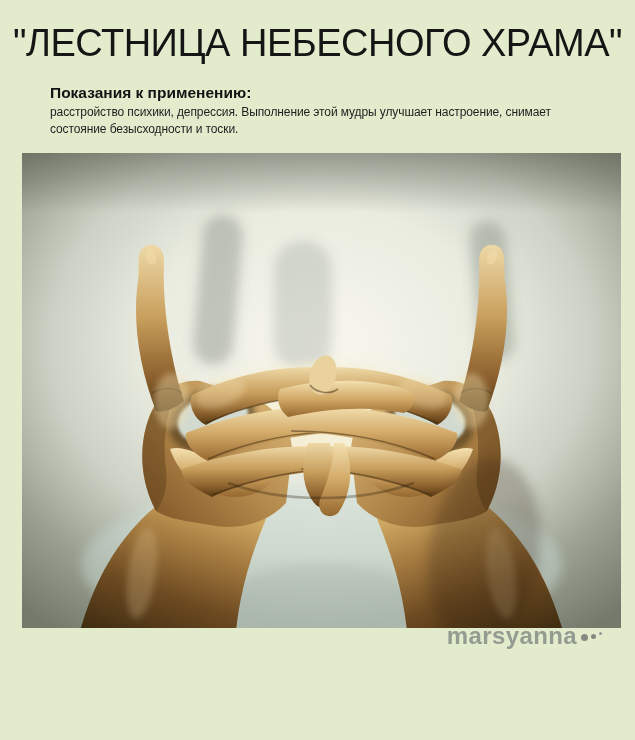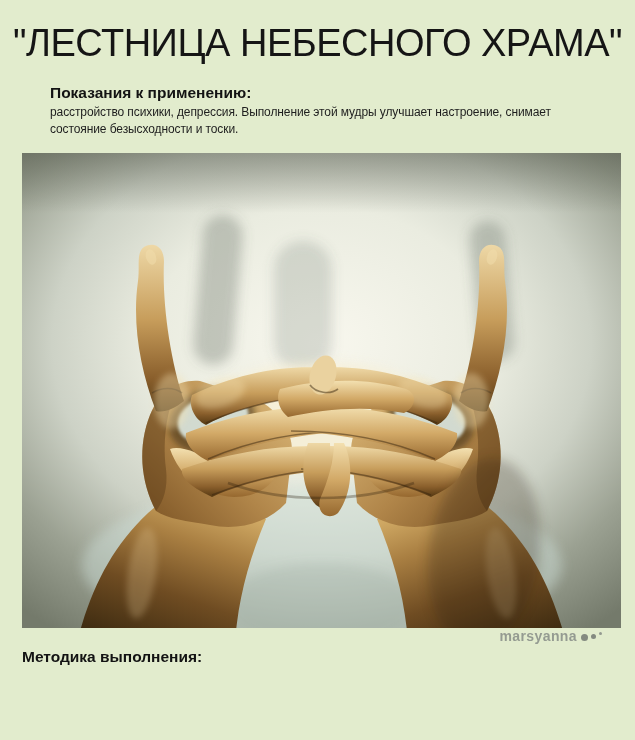--- a/index.html
+++ b/index.html
@@ -15,21 +15,21 @@
   }
   .section{ position:absolute; left:22px; width:600px; color:#1e1e1e; }
   .sec-indications{ top:84px;margin-left:28px; }
   .sec-method{ top:648px; }
   .sec-heading{ font-size:15.5px; font-weight:bold; color:#131313; margin:0 0 3px 0; line-height:17px;}
   .sec-body{ font-size:12px; line-height:16.5px; letter-spacing:-0.1px; white-space:pre-line; margin:0;}
   .photo{ position:absolute; left:22px; top:153px; width:599px; height:475px; display:block; }
   .watermark{
     position:absolute; top:627px; right:33px; height:18px;
     display:flex; align-items:center;
-    color:#8e948c; font-size:14px; font-weight:bold; letter-spacing:0.4px; opacity:.92;
+    color:#8e948c; font-size:24px; font-weight:bold; letter-spacing:0.4px; opacity:.92;
   }
   .wm-dot{ display:inline-block; border-radius:50%; background:#7c827a; }
   .wm-dot.d1{ width:7px; height:7px; margin-left:4px; transform:translateY(1px);}
   .wm-dot.d2{ width:5px; height:5px; margin-left:3px; transform:translateY(0);}
   .wm-dot.d3{ width:3px; height:3px; margin-left:3px; transform:translateY(-3px); background:#8d938b;}
 </style>
 </head>
 <body>
 
 <div class="poster">
@@ -138,16 +138,15 @@
   </svg>
 
   <div class="watermark">
     <span>marsyanna</span>
     <span class="wm-dot d1"></span>
     <span class="wm-dot d2"></span>
     <span class="wm-dot d3"></span>
   </div>
 
   <div class="section sec-method">
-    <p class="sec-heading">Методика выполнения:</p>
   </div>
 
 </div>
 
 </body></html>

